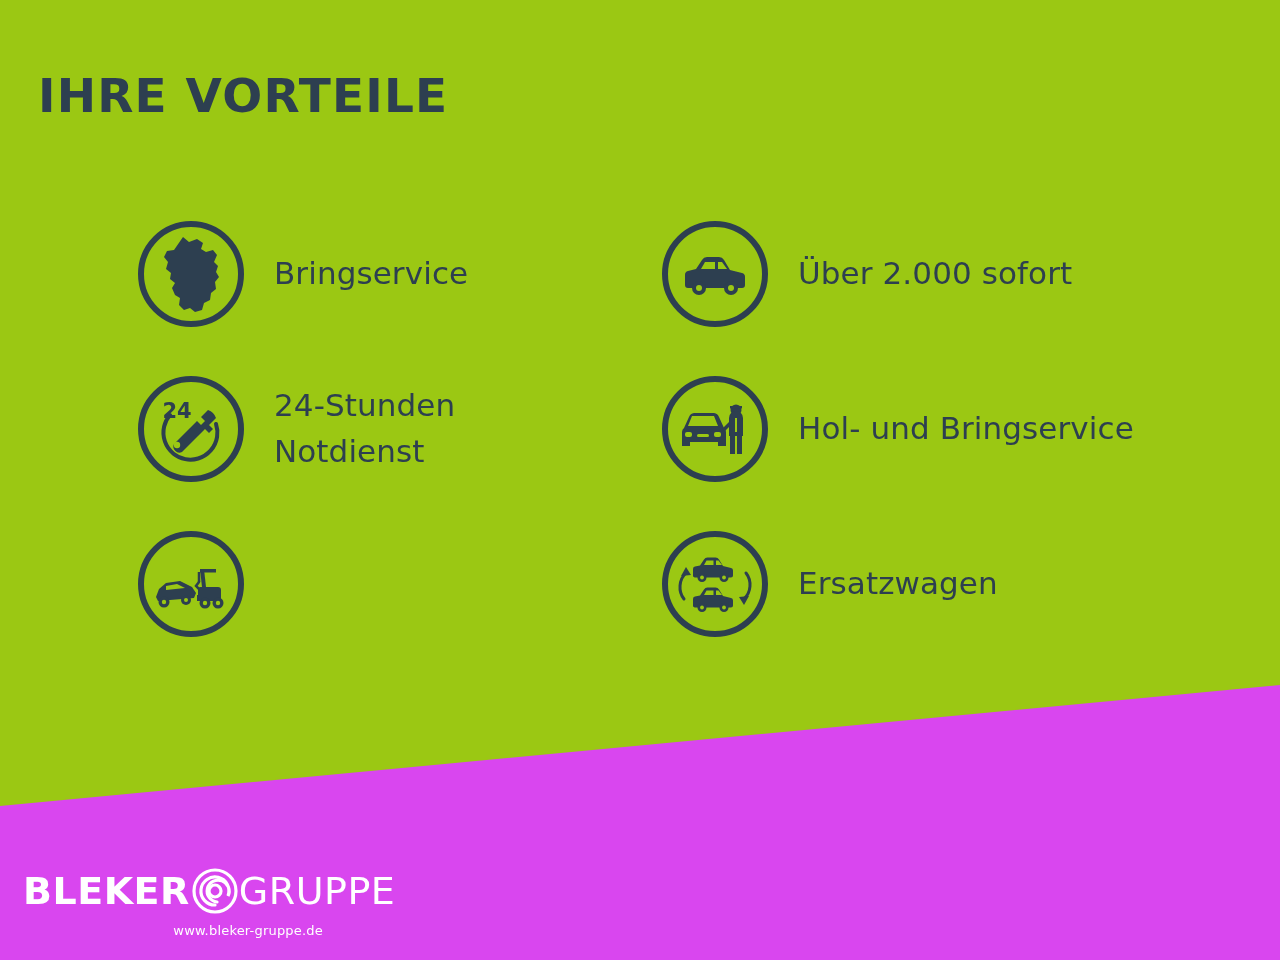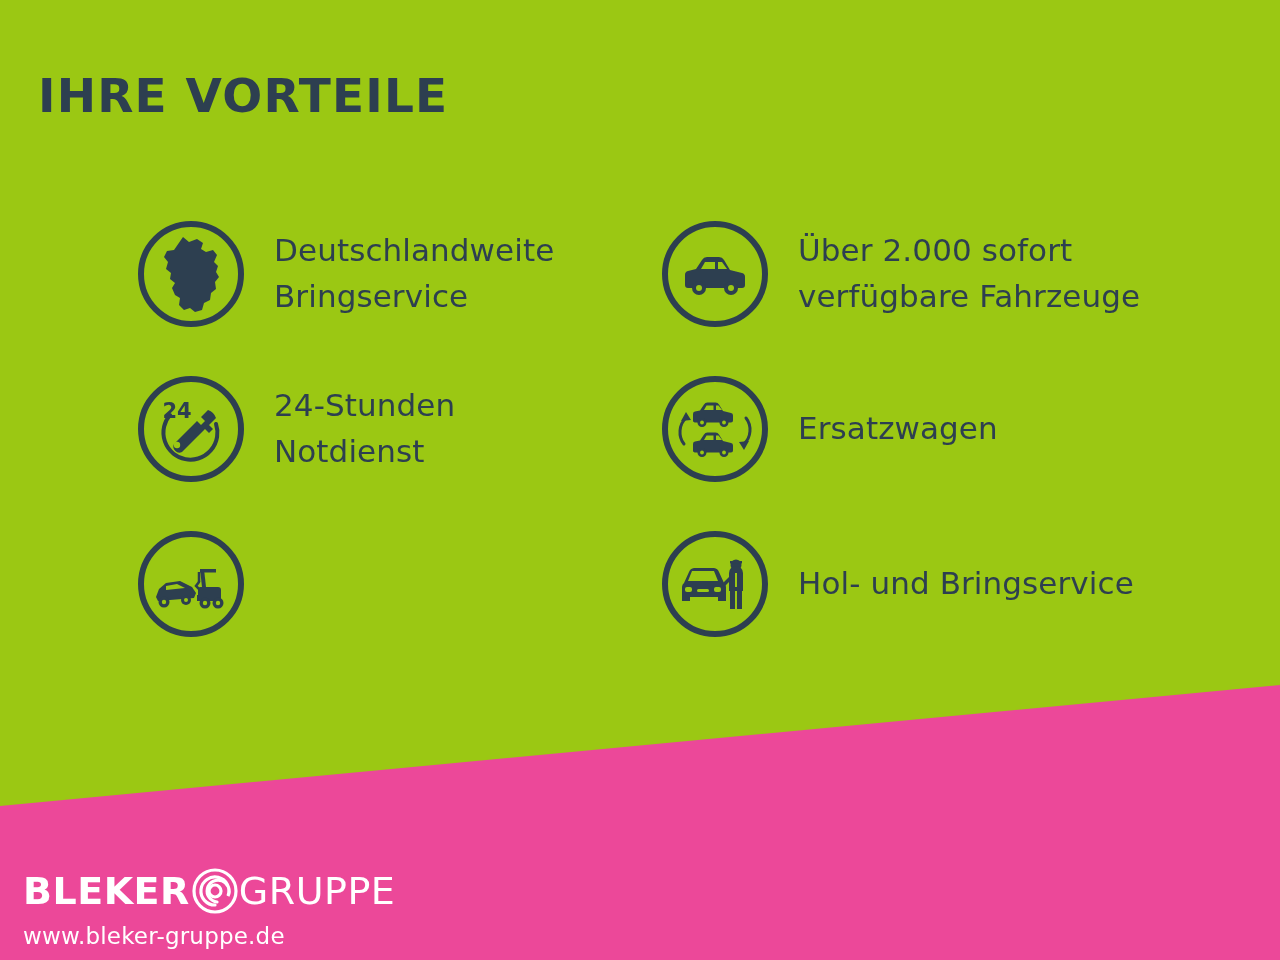--- a/index.html
+++ b/index.html
@@ -11,21 +11,21 @@
     width: 1280px;
     height: 960px;
     overflow: hidden;
     font-family: "DejaVu Sans", "Liberation Sans", sans-serif;
     background: #2d3f50;
   }
   .slide {
     position: relative;
     width: 1280px;
     height: 960px;
-    background: #ec4899;
+    background: #d946ef;
     overflow: hidden;
   }
   
   .green-panel {
     position: absolute;
     left: 0; top: 0;
     width: 1280px;
     height: 960px;
     background: #9bc813;
     -webkit-clip-path: polygon(0 0, 1280px 0, 1280px 685px, 0 806px);
@@ -115,23 +115,23 @@
   .logo-gruppe {
     font-size: 38px;
     font-weight: normal;
     color: #ffffff;
     letter-spacing: 0.5px;
     line-height: 1;
     margin-left: -4px;
   }
   .logo-url {
     margin-top: 7px;
-    text-align: left;
+    text-align: right;
     width: 300px;
-    font-size: 23px;
+    font-size: 13px;
     color: #ffffff;
     letter-spacing: 0.2px;
   }
 </style>
 </head>
 <body>
 
 <div class="slide">
 
   <div class="green-panel"></div>
@@ -143,21 +143,20 @@
     <div class="benefit-col left">
 
       <div class="benefit-row">
         <div class="benefit-icon">
           <svg viewBox="0 0 110 110" xmlns="http://www.w3.org/2000/svg">
             <circle cx="55" cy="55" r="50" fill="none" stroke="#2d3f50" stroke-width="6"></circle>
             <path fill="#2d3f50" d="M47 18 l6 5 8 -3 6 4 -2 6 5 3 7 -2 4 5 -3 7 4 4 -2 6 3 5 -4 5 1 7 -5 4 -1 7 -6 3 -2 7 -7 2 -5 -4 -6 2 -5 -5 1 -7 -5 -3 -3 -7 3 -5 -5 -4 1 -6 -5 -4 2 -7 -4 -5 3 -6 7 -1 z"></path>
           </svg>
         </div>
         <div class="benefit-label">
-          <span>Deutschlandweite</span>
           <span class="l2">Bringservice</span>
         </div>
       </div>
 
       <div class="benefit-row">
         <div class="benefit-icon">
           <svg viewBox="0 0 110 110" xmlns="http://www.w3.org/2000/svg">
             <circle cx="55" cy="55" r="50" fill="none" stroke="#2d3f50" stroke-width="6"></circle>
             <path d="M34 41 A27 27 0 1 0 80 50" fill="none" stroke="#2d3f50" stroke-width="4" stroke-linecap="round"></path>
             <text x="41" y="44" font-family="DejaVu Sans, sans-serif" font-size="21" font-weight="bold" fill="#2d3f50" text-anchor="middle">24</text>
@@ -218,21 +217,48 @@
               <path d="M58 43 h4 l5 7 h-9 z" fill="#9bc813"></path>
               <circle cx="39" cy="69" r="7"></circle>
               <circle cx="39" cy="69" r="3" fill="#9bc813"></circle>
               <circle cx="71" cy="69" r="7"></circle>
               <circle cx="71" cy="69" r="3" fill="#9bc813"></circle>
             </g>
           </svg>
         </div>
         <div class="benefit-label">
           <span>Über 2.000 sofort</span>
-          <span class="l2">verfügbare Fahrzeuge</span>
+        </div>
+      </div>
+
+      <div class="benefit-row">
+        <div class="benefit-icon">
+          <svg viewBox="0 0 110 110" xmlns="http://www.w3.org/2000/svg">
+            <circle cx="55" cy="55" r="50" fill="none" stroke="#2d3f50" stroke-width="6"></circle>
+            <g fill="#2d3f50">
+
+              <path d="M22 72 v-14 a5 5 0 0 1 2 -4 l5 -11 a6 6 0 0 1 5 -4 h20 a6 6 0 0 1 5 4 l5 11 a5 5 0 0 1 2 4 v14 h-8 v-4 h-28 v4 z"></path>
+              <path d="M32 42 h22 l4 10 h-30 z" fill="#9bc813"></path>
+              <rect x="25" y="58" width="7" height="5" rx="2" fill="#9bc813"></rect>
+              <rect x="54" y="58" width="7" height="5" rx="2" fill="#9bc813"></rect>
+              <rect x="37" y="60" width="12" height="3" rx="1.5" fill="#9bc813"></rect>
+
+              <circle cx="76" cy="36" r="5.5"></circle>
+              <path d="M70 32 h12 v2.5 h-12 z"></path>
+              <path d="M69 44 a7 7 0 0 1 14 0 v18 h-14 z"></path>
+              <path d="M69 48 l-7 7 2.5 2.5 6 -6 z"></path>
+              <rect x="70" y="62" width="5" height="18"></rect>
+              <rect x="77" y="62" width="5" height="18"></rect>
+              <rect x="75" y="44" width="2" height="14" fill="#9bc813"></rect>
+            </g>
+          </svg>
+        </div>
+        <div class="benefit-label">
+          <span>Hol- und Bringservice</span>
+          <span class="l2"></span>
         </div>
       </div>
 
       <div class="benefit-row">
         <div class="benefit-icon">
           <svg viewBox="0 0 110 110" xmlns="http://www.w3.org/2000/svg">
             <circle cx="55" cy="55" r="50" fill="none" stroke="#2d3f50" stroke-width="6"></circle>
             <g fill="#2d3f50">
 
               <path d="M33 46 v-6 a2.5 2.5 0 0 1 2 -2.5 l5 -1 4 -6 a4 4 0 0 1 3.5 -2 h8 a4 4 0 0 1 3.5 2 l4 6.5 8 2 a2.5 2.5 0 0 1 2 2.5 v5 a2 2 0 0 1 -2 2 h-36 a2 2 0 0 1 -2 -2.5 z"></path>
@@ -257,48 +283,20 @@
               <path d="M86 44 a16 18 0 0 1 -2 26"></path>
             </g>
             <g fill="#2d3f50">
               <path d="M26 38 l5 8 -10 1 z"></path>
               <path d="M84 76 l-5 -8 10 -1 z"></path>
             </g>
           </svg>
         </div>
         <div class="benefit-label">
           <span>Ersatzwagen</span>
-          <span class="l2"></span>
-        </div>
-      </div>
-
-      <div class="benefit-row">
-        <div class="benefit-icon">
-          <svg viewBox="0 0 110 110" xmlns="http://www.w3.org/2000/svg">
-            <circle cx="55" cy="55" r="50" fill="none" stroke="#2d3f50" stroke-width="6"></circle>
-            <g fill="#2d3f50">
-
-              <path d="M22 72 v-14 a5 5 0 0 1 2 -4 l5 -11 a6 6 0 0 1 5 -4 h20 a6 6 0 0 1 5 4 l5 11 a5 5 0 0 1 2 4 v14 h-8 v-4 h-28 v4 z"></path>
-              <path d="M32 42 h22 l4 10 h-30 z" fill="#9bc813"></path>
-              <rect x="25" y="58" width="7" height="5" rx="2" fill="#9bc813"></rect>
-              <rect x="54" y="58" width="7" height="5" rx="2" fill="#9bc813"></rect>
-              <rect x="37" y="60" width="12" height="3" rx="1.5" fill="#9bc813"></rect>
-
-              <circle cx="76" cy="36" r="5.5"></circle>
-              <path d="M70 32 h12 v2.5 h-12 z"></path>
-              <path d="M69 44 a7 7 0 0 1 14 0 v18 h-14 z"></path>
-              <path d="M69 48 l-7 7 2.5 2.5 6 -6 z"></path>
-              <rect x="70" y="62" width="5" height="18"></rect>
-              <rect x="77" y="62" width="5" height="18"></rect>
-              <rect x="75" y="44" width="2" height="14" fill="#9bc813"></rect>
-            </g>
-          </svg>
-        </div>
-        <div class="benefit-label">
-          <span>Hol- und Bringservice</span>
           <span class="l2"></span>
         </div>
       </div>
 
     </div>
   </div>
 
   <div class="logo-block">
     <div class="logo-mark-row">
       <span class="logo-bleker">BLEKER</span>

